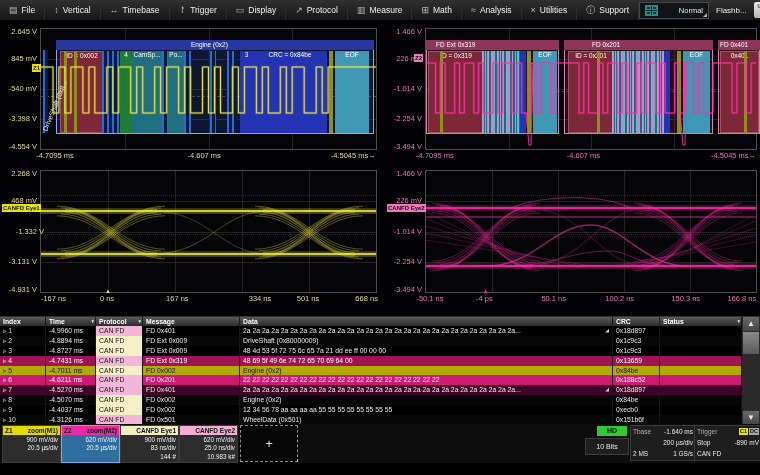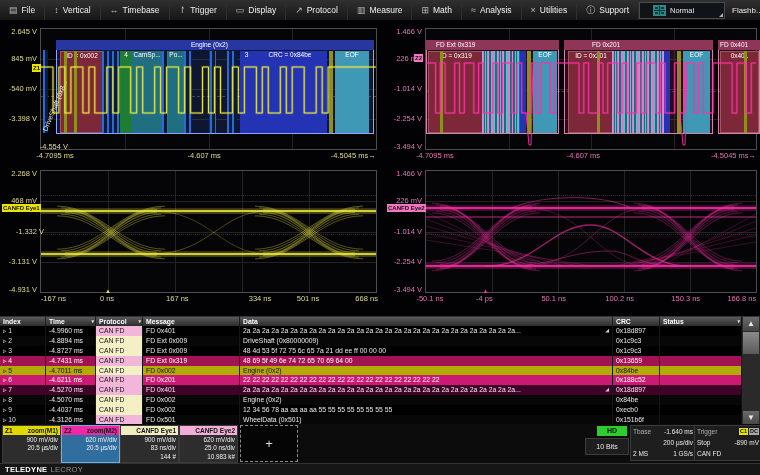--- a/index.html
+++ b/index.html
@@ -8,21 +8,21 @@
   
   #menubar{position:absolute;left:0;top:0;width:760px;height:20px;
            background:linear-gradient(#303030,#161616);border-bottom:1px solid #000;
            display:flex;align-items:center;}
   .menu-item{display:flex;align-items:center;gap:4px;padding:0 9px;height:20px;
              border-right:1px solid #2e2e2e;cursor:default;}
   .menu-item .mi-icon{font-size:9px;color:#b8b8b8;line-height:20px;}
   .menu-item .mi-label{font-size:8.5px;color:#f0f0f0;}
   #menu-right{margin-left:auto;display:flex;align-items:center;gap:7px;padding-right:4px;}
   #view-btn{position:relative;display:flex;align-items:center;gap:4px;width:58px;height:15px;
-            background:#101418;border:1px solid #4a4a4a;padding:0 13px;}
+            background:#101418;border:1px solid #4a4a4a;padding:0 5px;justify-content:space-between;}
   #grid-icon{width:11px;height:9px;border:1px solid #2e8888;display:grid;
              grid-template-columns:1fr 1fr;grid-template-rows:1fr 1fr;gap:1px;background:#0a2a2a;}
   #grid-icon span{background:#113c3c;border:1px solid #2e8888;}
   #view-label{font-size:7.5px;color:#e8e8e8;}
   #view-corner{position:absolute;right:1px;bottom:1px;width:0;height:0;
                border-left:4px solid transparent;border-bottom:4px solid #b0b0b0;}
   #flashback{font-size:8px;color:#e8e8e8;}
   #undo-btn{width:19px;height:16px;background:linear-gradient(#e8e8e8,#b8b8b8);border-radius:2px;
             display:flex;flex-direction:column;align-items:center;justify-content:center;color:#222;}
   #undo-btn .u-label{font-size:4.5px;font-weight:bold;line-height:5px;}
@@ -216,21 +216,21 @@
         </div>
         <svg width="335" height="120" viewBox="0 0 335 120">
           <path d="M0,38L6.0,38L12.0,38L12.0,84L17.9,84L17.9,38L23.9,38L23.9,84L29.9,84L29.9,38L35.9,38L41.9,38L41.9,84L47.9,84L47.9,38L53.8,38L53.8,84L59.8,84L65.8,84L65.8,38L71.8,38L71.8,84L77.8,84L77.8,38L83.8,38L89.7,38L89.7,84L95.7,84L95.7,38L101.7,38L101.7,84L107.7,84L113.7,84L113.7,38L119.6,38L119.6,84L125.6,84L125.6,38L131.6,38L137.6,38L137.6,84L143.6,84L143.6,38L149.6,38L149.6,84L155.5,84L161.5,84L161.5,38L167.5,38L167.5,84L173.5,84L173.5,38L179.5,38L179.5,84L185.4,84L191.4,84L191.4,38L197.4,38L197.4,84L203.4,84L203.4,38L209.4,38L215.4,38L215.4,84L221.3,84L221.3,38L227.3,38L227.3,84L233.3,84L239.3,84L239.3,38L245.3,38L245.3,84L251.2,84L251.2,38L257.2,38L263.2,38L263.2,84L269.2,84L275.2,84L275.2,38L281.2,38L281.2,84L287.1,84L287.1,38L293.1,38L299.1,38L305.1,38L311.1,38L317.1,38L323.0,38L329.0,38L335.0,38" stroke="#f0ec3e" stroke-width="2.6" fill="none" opacity="0.25"></path>
           <path d="M0,38L6.0,38L12.0,38L12.0,84L17.9,84L17.9,38L23.9,38L23.9,84L29.9,84L29.9,38L35.9,38L41.9,38L41.9,84L47.9,84L47.9,38L53.8,38L53.8,84L59.8,84L65.8,84L65.8,38L71.8,38L71.8,84L77.8,84L77.8,38L83.8,38L89.7,38L89.7,84L95.7,84L95.7,38L101.7,38L101.7,84L107.7,84L113.7,84L113.7,38L119.6,38L119.6,84L125.6,84L125.6,38L131.6,38L137.6,38L137.6,84L143.6,84L143.6,38L149.6,38L149.6,84L155.5,84L161.5,84L161.5,38L167.5,38L167.5,84L173.5,84L173.5,38L179.5,38L179.5,84L185.4,84L191.4,84L191.4,38L197.4,38L197.4,84L203.4,84L203.4,38L209.4,38L215.4,38L215.4,84L221.3,84L221.3,38L227.3,38L227.3,84L233.3,84L239.3,84L239.3,38L245.3,38L245.3,84L251.2,84L251.2,38L257.2,38L263.2,38L263.2,84L269.2,84L275.2,84L275.2,38L281.2,38L281.2,84L287.1,84L287.1,38L293.1,38L299.1,38L305.1,38L311.1,38L317.1,38L323.0,38L329.0,38L335.0,38" stroke="#f0ec3e" stroke-width="1" fill="none" opacity="0.95"></path>
         </svg>
       </div>
       <div class="ylab" style="left: 0px; top: 11px; color: rgb(224, 220, 142);">2.645 V</div>
       <div class="ylab" style="left: 0px; top: 38px; color: rgb(224, 220, 142);">845 mV</div>
       <div class="ylab" style="left: 0px; top: 68px; color: rgb(224, 220, 142);">-540 mV</div>
       <div class="ylab" style="left: 0px; top: 98px; color: rgb(224, 220, 142);">-3.398 V</div>
-      <div class="ylab" style="left: 0px; top: 126px; color: rgb(224, 220, 142); padding-left: 31px;">-4.554 V</div>
+      <div class="ylab" style="left: 0px; top: 126px; color: rgb(224, 220, 142);">-4.554 V</div>
       <div class="xlab" style="left: 55.075px; top: 131px; color: rgb(224, 220, 142);">-4.7095 ms</div>
       <div class="xlab" style="left: 204.15px; top: 131px; color: rgb(224, 220, 142);">-4.607 ms</div>
       <div class="xlab" style="left: 353.225px; top: 131px; color: rgb(224, 220, 142);">-4.5045 ms→</div>
       <div class="trace-badge" style="left: 32px; top: 44px; background: rgb(232, 228, 0);">Z1</div>
       <div class="plot" style="left: 425px; top: 8px; width: 330px; height: 120px;">
         <div class="gline" style="left: 25%; top: 0px; width: 1px; height: 100%;"></div>
         <div class="gline" style="left: 50%; top: 0px; width: 1px; height: 100%;"></div>
         <div class="gline" style="left: 75%; top: 0px; width: 1px; height: 100%;"></div>
         <div class="gline" style="top: 25%; left: 0px; height: 1px; width: 100%;"></div>
         <div class="gline" style="top: 50%; left: 0px; height: 1px; width: 100%;"></div>
@@ -617,17 +617,13 @@
         <span>Stop</span>
         <span>-890 mV</span>
       </div>
       <div class="acq-row">
           <span>CAN FD</span>
           <span></span>
         </div>
     </div>
   </div>
 
-  <div id="footer">
-    <span class="b1">TELEDYNE</span>
-    <span class="b2">LECROY</span>
-  </div>
 </div>
 
 </body></html>

